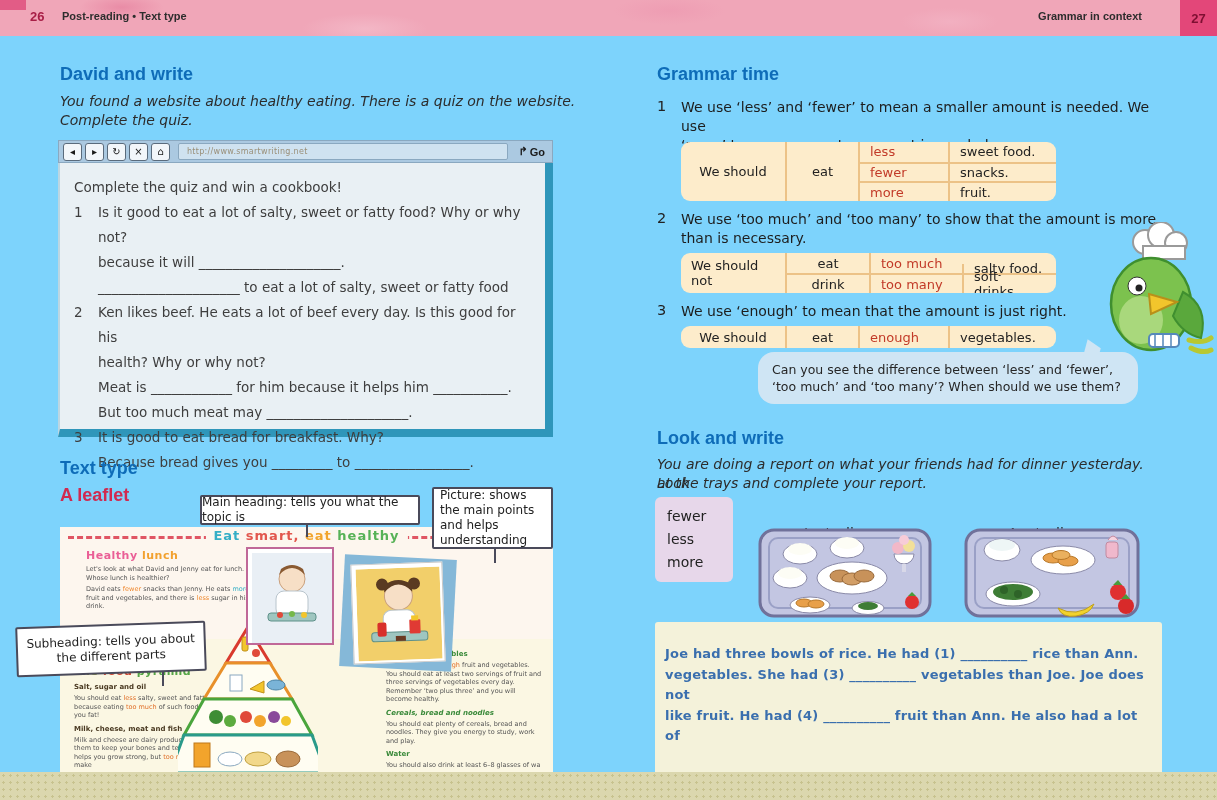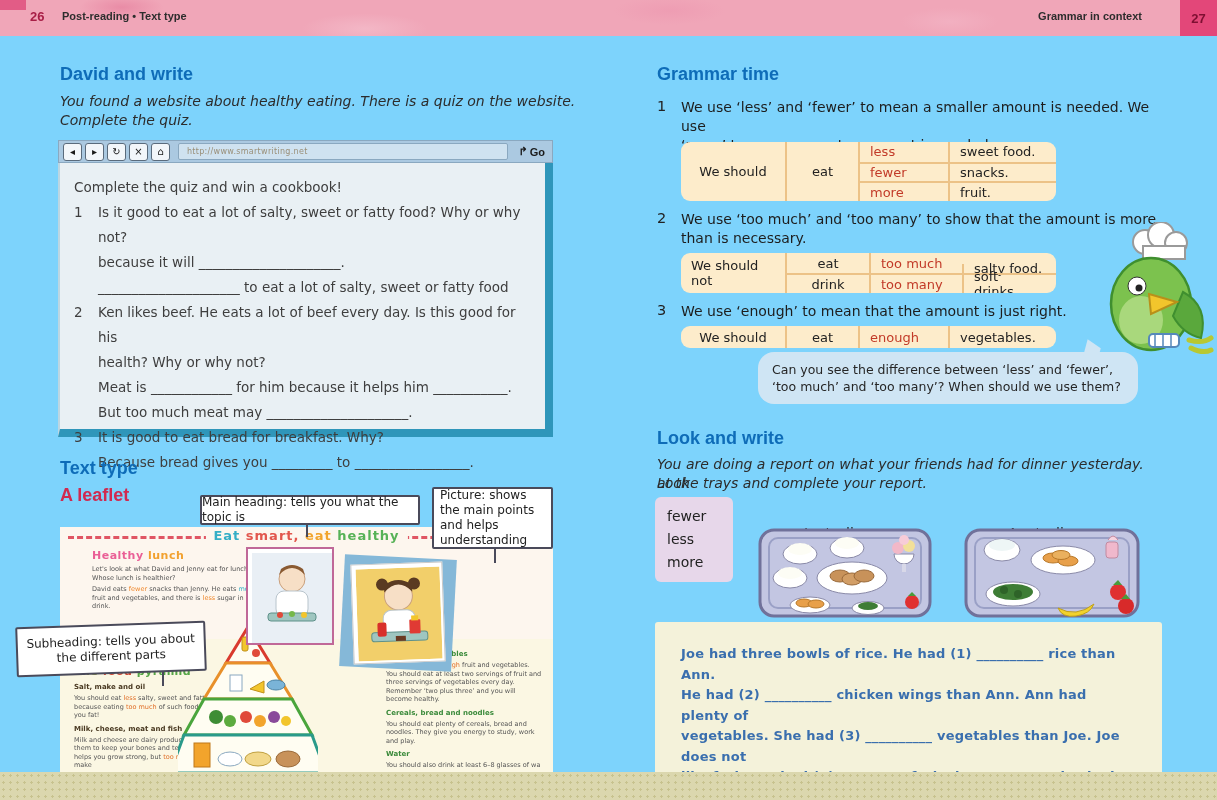--- a/index.html
+++ b/index.html
@@ -75,21 +75,21 @@
   .bubble{left:758px;top:352px;width:352px;background:#cfe5f4;border-radius:16px;
     padding:9px 14px;font-size:12.5px;line-height:17px;color:#262626;z-index:2;}
   .bubble:after{content:"";position:absolute;right:38px;top:-8px;width:16px;height:16px;
     background:#cfe5f4;transform:rotate(35deg) skewX(20deg);}
 
   
   .wordbank{left:655px;top:497px;width:66px;background:#e7d7ea;border-radius:6px;
     padding:8px 0 8px 12px;font-size:14px;line-height:23px;color:#222;}
   .tray-label{top:525px;width:160px;text-align:center;font-size:14px;color:#1d1d1d;}
   .report{left:655px;top:622px;width:507px;height:178px;box-sizing:border-box;background:#f4f2da;
-    border-radius:3px;padding:22px 26px;font:bold 13px "DejaVu Sans",sans-serif;color:#3a6fae;
+    border-radius:3px;padding:22px 10px;font:bold 13px "DejaVu Sans",sans-serif;color:#3a6fae;
     line-height:20.5px;letter-spacing:.2px;}
 
   
   .bottom-strip{left:0;top:772px;width:1217px;height:28px;background-color:#dbd7ae;
     background-image:radial-gradient(#c7c28e 1px, transparent 1.4px);background-size:7px 7px;z-index:20;}
 </style>
 </head>
 <body>
 
 <div class="stage">
@@ -168,21 +168,21 @@
   <div class="abs callout" style="left:432px;top:487px;width:121px;height:62px;padding:2px 6px;box-sizing:border-box;">Picture: shows the main points and helps understanding</div>
   <div class="abs connector" style="left:494px;top:549px;height:14px;"></div>
   <div class="abs callout" style="left:16px;top:624px;width:186px;height:46px;transform:rotate(-2deg);text-align:center;">Subheading: tells you about the different parts</div>
   <div class="abs connector" style="left:162px;top:666px;height:20px;"></div>
 
   <div class="abs leaflet">
     <div class="leaflet-topbg"></div>
     <div class="l-dash"></div>
     <div class="l-title"><span style="color: rgb(53, 174, 198);">Eat </span><span style="color: rgb(226, 87, 77);">smart, </span><span style="color: rgb(242, 164, 44);">eat </span><span style="color: rgb(87, 178, 87);">healthy</span></div>
 
-    <div class="abs" style="left:32px;top:22px;width:168px;">
+    <div class="abs" style="left:26px;top:22px;width:168px;">
       <div class="l-h"><span style="color: rgb(234, 95, 150);">Healthy </span><span style="color: rgb(242, 161, 47);">lunch</span></div>
       <div class="l-p">Let's look at what David and Jenny eat for lunch. Whose lunch is healthier?</div>
       <div class="l-p"><span>David eats </span><span style="color: rgb(239, 135, 44);">fewer</span><span> snacks than Jenny. He eats </span><span style="color: rgb(53, 174, 198);">more</span><span> fruit and vegetables, and there is </span><span style="color: rgb(239, 135, 44);">less</span><span> sugar in his drink.</span></div>
     </div>
 
     <div class="abs photo-card" style="left:186px;top:20px;width:88px;height:98px;border:2px solid #c06898;">
       <svg width="80" height="90" viewBox="0 0 80 90">
         <rect x="0" y="0" width="80" height="90" fill="#e9eff5"></rect>
         <circle cx="40" cy="26" r="13" fill="#f7dfc6" stroke="#caa07c"></circle>
         <path d="M27,22 q13,-14 26,0 l-2,-6 q-11,-8 -22,0 z" fill="#8a5a32"></path>
@@ -205,21 +205,21 @@
         <rect x="14" y="64" width="56" height="9" rx="3" fill="#9fc6c0" stroke="#5f918a"></rect>
         <rect x="20" y="54" width="9" height="14" rx="2" fill="#d8302a"></rect>
         <rect x="52" y="52" width="11" height="14" rx="1" fill="#e03a34"></rect>
         <rect x="54" y="48" width="7" height="5" fill="#f2c52c"></rect>
         <rect x="38" y="68" width="10" height="5" fill="#6a3a22"></rect>
       </svg>
     </div>
 
     <div class="abs" style="left:14px;top:138px;width:162px;">
       <div class="l-h"><span style="color: rgb(154, 168, 76);">The </span><span style="color: rgb(210, 74, 54);">food </span><span style="color: rgb(85, 165, 69);">pyramid</span></div>
-      <div class="l-sub">Salt, make and oil</div>
+      <div class="l-sub">Salt, sugar and oil</div>
       <div class="l-p"><span>You should eat </span><span style="color: rgb(224, 112, 42);">less</span><span> salty, sweet and fatty food because eating </span><span style="color: rgb(224, 112, 42);">too much</span><span> of such food will make you fat!</span></div>
       <div class="l-sub">Milk, cheese, meat and fish</div>
       <div class="l-p"><span>Milk and cheese are dairy products. You need them to keep your bones and teeth strong. Meat helps you grow strong, but </span><span style="color: rgb(224, 112, 42);">too much</span><span> meat may make</span></div>
     </div>
 
     <svg class="abs" style="left:118px;top:96px;" width="140" height="152" viewBox="0 0 140 152">
       <polygon points="70,4 92,40 48,40" fill="#fffdf2" stroke="#d93a2e" stroke-width="3"></polygon>
       <polygon points="92,40 48,40 26,76 114,76" fill="#fffdf2" stroke="#e8902a" stroke-width="3"></polygon>
       <polygon points="114,76 26,76 6,112 134,112" fill="#fffdf2" stroke="#4aa53c" stroke-width="3"></polygon>
       <polygon points="134,112 6,112 -8,150 148,150" fill="#fffdf2" stroke="#2a9a8a" stroke-width="3"></polygon>
@@ -236,21 +236,21 @@
         <circle cx="108" cy="98" r="5" fill="#f2c52c"></circle>
       <rect x="16" y="120" width="16" height="24" fill="#f2a42c" stroke="#c07818"></rect>
       <ellipse cx="52" cy="136" rx="12" ry="7" fill="#fff" stroke="#8aa8c0"></ellipse>
       <ellipse cx="80" cy="136" rx="13" ry="7" fill="#f2d88a" stroke="#c0a040"></ellipse>
       <ellipse cx="110" cy="136" rx="12" ry="8" fill="#c8925a" stroke="#9a6a3a"></ellipse>
     </svg>
 
     <div class="abs" style="left:326px;top:118px;width:156px;">
       <div class="l-sub" style="color:#3a8a3a;">Fruit and vegetables</div>
       <div class="l-p"><span>You should eat </span><span style="color: rgb(224, 112, 42);">enough</span><span> fruit and vegetables. You should eat at least two servings of fruit and three servings of vegetables every day. Remember ‘two plus three’ and you will become healthy.</span></div>
-      <div class="l-sub" style="color:#3a8a3a;">Cereals, bread and noodles</div>
+      <div class="l-sub" style="color:#3a8a3a;font-style:italic;">Cereals, bread and noodles</div>
       <div class="l-p"><span>You should eat plenty of cereals, bread and noodles. They give you energy to study, work and play.</span></div>
       <div class="l-sub" style="color:#3a8a3a;">Water</div>
       <div class="l-p"><span>You should also drink at least 6–8 glasses of wa</span></div>
     </div>
   </div>
 
   <div class="abs h-blue" style="left:657px;top:64px;">Grammar time</div>
 
   <div class="abs gpoint" style="left:657px;top:98px;">
     <div class="gnum">1</div>
@@ -375,20 +375,19 @@
     <circle cx="160" cy="76" r="8" fill="#e03030"></circle>
       <path d="M155,69 l9,0 -4,-5 z" fill="#4a9a3a"></path>
     <circle cx="168" cy="90" r="8" fill="#d82a2a"></circle>
       <path d="M163,83 l9,0 -4,-5 z" fill="#4a9a3a"></path>
     <rect x="148" y="26" width="12" height="16" rx="3" fill="#f0b8cc" stroke="#c08aa0"></rect>
     <path d="M150,24 q5,-8 10,0" stroke="#c08aa0" fill="#f7d4e0"></path>
   </svg>
 
   <div class="abs report">
     <div>Joe had three bowls of rice. He had (1) __________ rice than Ann.</div>
-    <div>He had (2) __________ chicken wings than Ann. Ann had plenty of</div>
     <div>vegetables. She had (3) __________ vegetables than Joe. Joe does not</div>
     <div>like fruit. He had (4) __________ fruit than Ann. He also had a lot of</div>
 
   </div>
 
   <div class="abs bottom-strip"></div>
 </div>
 
 </body></html>

